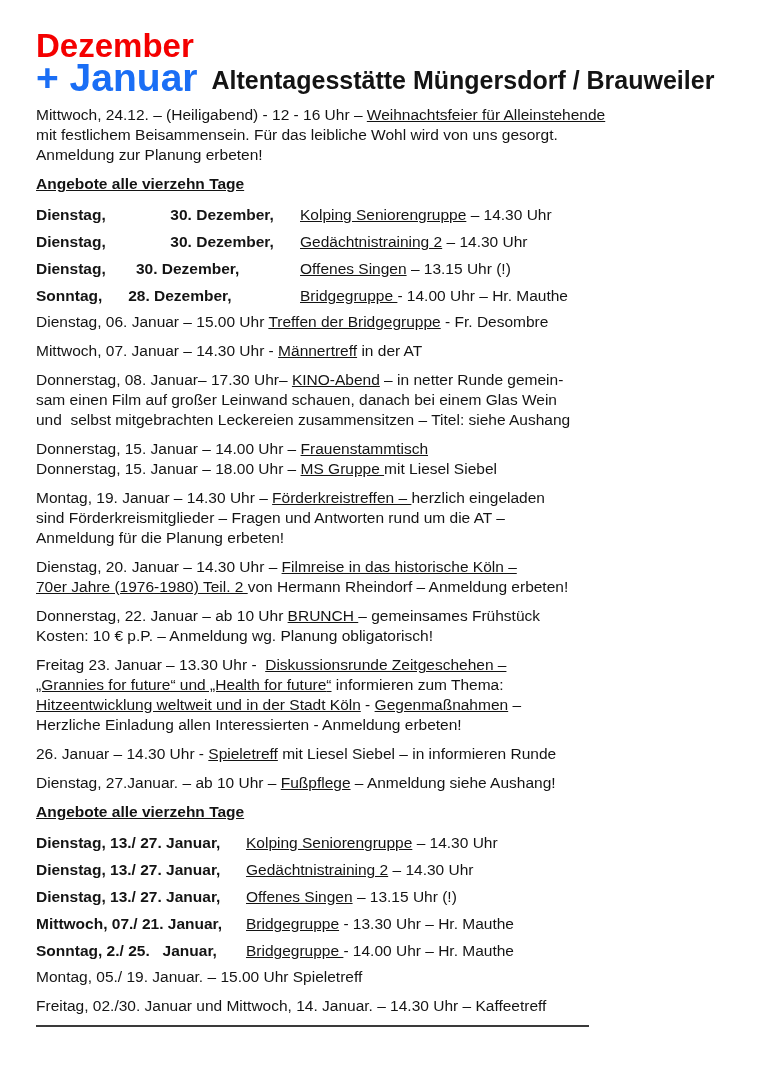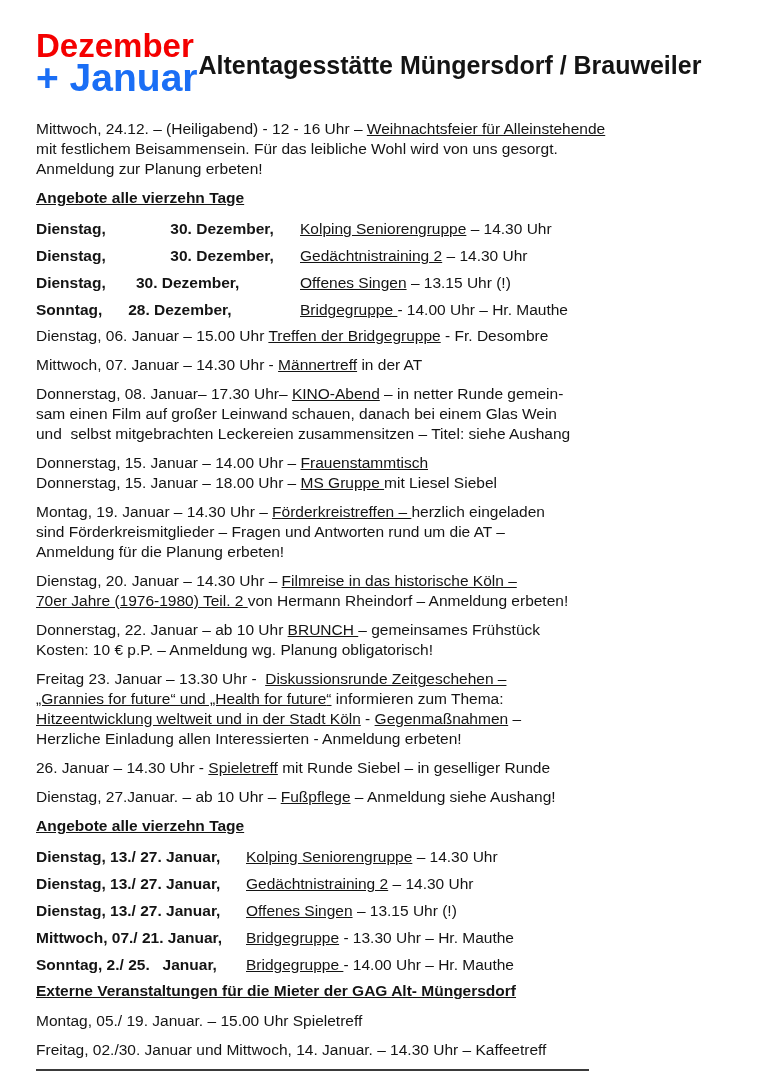--- a/index.html
+++ b/index.html
@@ -10,23 +10,23 @@
     margin: 0 auto;
     background: #ffffff;
     box-sizing: border-box;
     padding: 30px 28px 0 36px;
     font-family: "Liberation Sans", "DejaVu Sans", sans-serif;
     color: #141414;
     overflow: hidden;
   }
   header.doc-header {
     display: flex;
-    align-items: center;
-    gap: 1px;
-    margin-bottom: 25px;
+    align-items: flex-end;
+    gap: 14px;
+    margin-bottom: 11px;
   }
   .month-red {
     color: var(--accent-red, #f40000);
     font-size: 33px;
     font-weight: 700;
     line-height: 32px;
     white-space: nowrap;
   }
   .month-blue {
     color: var(--accent-blue, #1a6ef5);
@@ -110,21 +110,21 @@
         </div>
       </div>
       <div class="para" data-name="event-bridgegruppe-treffen"><span class="b" data-name="text-run">Dienstag, 06. Januar – 15.00 Uhr </span><span class="b u" data-name="text-run">Treffen der Bridgegruppe</span><span class="b" data-name="text-run"> - </span><span data-name="text-run">Fr. Desombre</span></div>
       <div class="para" data-name="event-maennertreff"><span class="b" data-name="text-run">Mittwoch, 07. Januar – 14.30 Uhr - </span><span class="b u" data-name="text-run">Männertreff</span><span class="b" data-name="text-run"> in der AT</span></div>
       <div class="para" data-name="event-kino-abend"><span class="b" data-name="text-run">Donnerstag, 08. Januar– 17.30 Uhr– </span><span class="b u" data-name="text-run">KINO-Abend</span><span data-name="text-run"> – in netter Runde gemein-</span><br><span data-name="text-run">sam einen Film auf großer Leinwand schauen, danach bei einem Glas Wein</span><br><span data-name="text-run">und  selbst mitgebrachten Leckereien zusammensitze</span><span class="b" data-name="text-run">n – Titel: siehe Aushang</span></div>
       <div class="para" data-name="event-frauenstammtisch-ms-gruppe"><span class="b" data-name="text-run">Donnerstag, 15. Januar – 14.00 Uhr – </span><span class="b u" data-name="text-run">Frauenstammtisch</span><br><span class="b" data-name="text-run">Donnerstag, 15. Januar – 18.00 Uhr – </span><span class="b u" data-name="text-run">MS Gruppe </span><span class="b" data-name="text-run">mit Liesel Siebel</span></div>
       <div class="para" data-name="event-foerderkreistreffen"><span class="b" data-name="text-run">Montag, 19. Januar – 14.30 Uhr – </span><span class="b u" data-name="text-run">Förderkreistreffen – </span><span data-name="text-run">herzlich eingeladen</span><br><span data-name="text-run">sind Förderkreismitglieder – Fragen und Antworten rund um die AT –</span><br><span data-name="text-run">Anmeldung für die Planung erbeten!</span></div>
       <div class="para" data-name="event-filmreise"><span class="b" data-name="text-run">Dienstag, 20. Januar – 14.30 Uhr – </span><span class="b u" data-name="text-run">Filmreise in das historische Köln –</span><br><span class="b u" data-name="text-run">70er Jahre (1976-1980) Teil. 2 </span><span data-name="text-run">von Hermann Rheindorf – Anmeldung erbeten!</span></div>
       <div class="para" data-name="event-brunch"><span class="b" data-name="text-run">Donnerstag, 22. Januar – ab 10 Uhr </span><span class="b u" data-name="text-run">BRUNCH </span><span data-name="text-run">– gemeinsames Frühstück</span><br><span class="b" data-name="text-run">Kosten: 10 € p.P</span><span data-name="text-run">. – Anmeldung wg. Planung obligatorisch!</span></div>
       <div class="para" data-name="event-diskussionsrunde"><span class="b" data-name="text-run">Freitag 23. Januar – 13.30 Uhr -  </span><span class="b u" data-name="text-run">Diskussionsrunde Zeitgeschehen –</span><br><span class="b u" data-name="text-run">„Grannies for future“ und „Health for future</span><span class="u" data-name="text-run">“</span><span data-name="text-run"> informieren zum Thema:</span><br><span class="b u" data-name="text-run">Hitzeentwicklung weltweit und in der Stadt Köln</span><span data-name="text-run"> - </span><span class="u" data-name="text-run">Gegenmaßnahmen</span><span data-name="text-run"> –</span><br><span data-name="text-run">Herzliche Einladung allen Interessierten - Anmeldung erbeten!</span></div>
-      <div class="para" data-name="event-spieletreff"><span class="b" data-name="text-run">26. Januar – 14.30 Uhr - </span><span class="b u" data-name="text-run">Spieletreff</span><span data-name="text-run"> mit Runde Siebel – in geselliger Runde</span><br></div>
+      <div class="para" data-name="event-spieletreff"><span class="b" data-name="text-run">26. Januar – 14.30 Uhr - </span><span class="b u" data-name="text-run">Spieletreff</span><span data-name="text-run"> mit Liesel Siebel – in informieren Runde</span><br></div>
       <div class="para" data-name="event-fusspflege"><span class="b" data-name="text-run">Dienstag, 27.Januar. – ab 10 Uhr – </span><span class="b u" data-name="text-run">Fußpflege</span><span data-name="text-run"> – Anmeldung siehe Aushang!</span></div>
       <div class="section-heading" data-name="biweekly-heading-january">Angebote alle vierzehn Tage</div>
       <div class="rows" data-name="biweekly-schedule-january">
         <div class="row" data-name="schedule-row">
           <span class="row-left" data-name="schedule-row-date">Dienstag, 13./ 27. Januar,</span>
           <span class="row-main" data-name="schedule-row-activity"><span class="b u" data-name="text-run">Kolping Seniorengruppe</span><span class="b" data-name="text-run"> – 14.30 Uhr</span></span>
         </div>
         <div class="row" data-name="schedule-row">
           <span class="row-left" data-name="schedule-row-date">Dienstag, 13./ 27. Januar,</span>
           <span class="row-main" data-name="schedule-row-activity"><span class="b u" data-name="text-run">Gedächtnistraining 2</span><span class="b" data-name="text-run"> – 14.30 Uhr</span></span>
@@ -135,19 +135,18 @@
         </div>
         <div class="row" data-name="schedule-row">
           <span class="row-left" data-name="schedule-row-date">Mittwoch, 07./ 21. Januar,</span>
           <span class="row-main" data-name="schedule-row-activity"><span class="b u" data-name="text-run">Bridgegruppe</span><span class="b" data-name="text-run"> - 13.30 Uhr</span><span data-name="text-run"> – Hr. Mauthe</span></span>
         </div>
         <div class="row" data-name="schedule-row">
           <span class="row-left" data-name="schedule-row-date">Sonntag, 2./ 25.   Januar,</span>
           <span class="row-main" data-name="schedule-row-activity"><span class="b u" data-name="text-run">Bridgegruppe </span><span class="b" data-name="text-run">- 14.00 Uhr</span><span data-name="text-run"> – Hr. Mauthe</span></span>
         </div>
       </div>
-      <div class="section-heading" data-name="external-events-heading">Externe Veranstaltungen für die Mieter der GAG Alt- Müngersdorf</div>
       <div class="para" data-name="event-spieletreff-extern"><span class="b" data-name="text-run">Montag, 05./ 19. Januar. – 15.00 Uhr Spieletreff</span></div>
       <div class="para" data-name="event-kaffeetreff"><span class="b" data-name="text-run">Freitag, 02./30. Januar und Mittwoch, 14. Januar. – 14.30 Uhr – Kaffeetreff</span></div>
     </main>
 
   <hr class="bottom-rule" data-name="bottom-divider">
 </div>
 
 </body></html>

